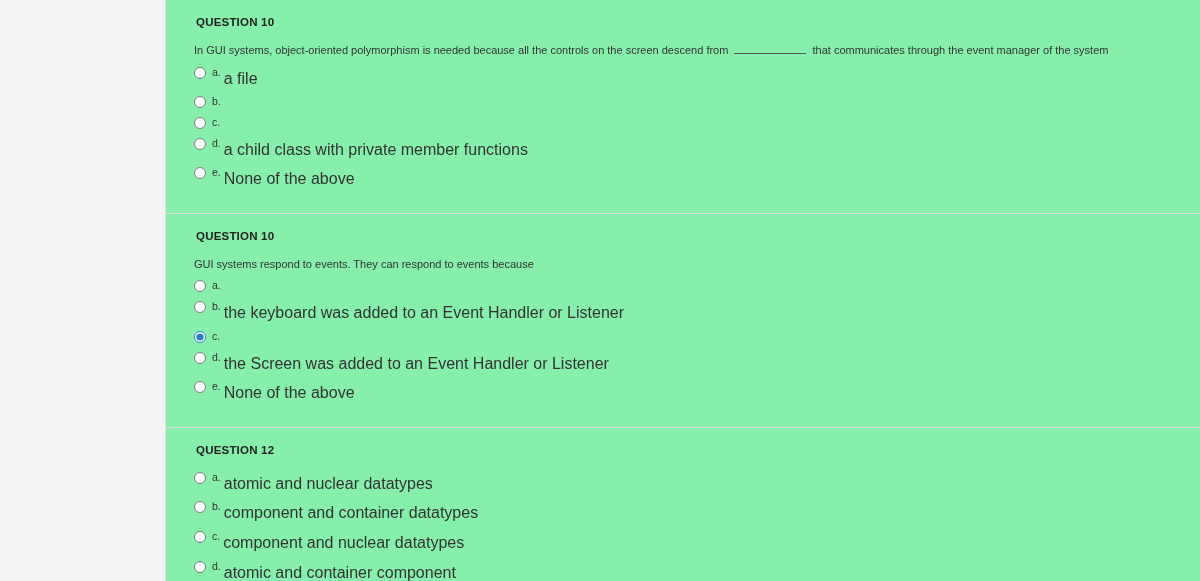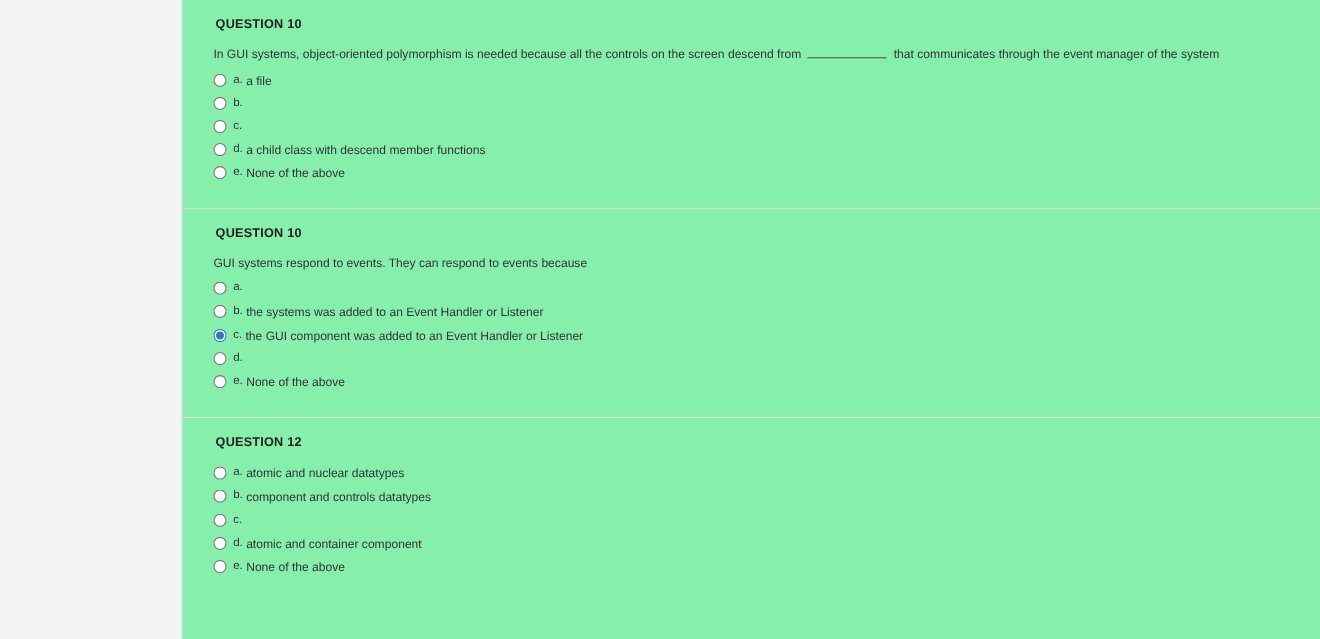--- a/index.html
+++ b/index.html
@@ -53,21 +53,21 @@
     accent-color: #2f7abf;
     cursor: pointer;
   }
   .opt .letter {
     font-size: 10.5px;
     margin-right: 3px;
     position: relative;
     top: -1px;
   }
   .opt .text {
-    font-size: 11px;
+    font-size: 16px;
     color: #333;
     position: relative;
     top: 1px;
   }
   .blank {
     border-bottom: 1px solid #555;
     display: inline-block;
     width: 72px;
     height: 10px;
     vertical-align: baseline;
@@ -94,21 +94,21 @@
         <input type="radio" name="q10" style="">
         <span class="letter">b.</span>
       </label>
       <label class="opt">
         <input type="radio" name="q10" style="">
         <span class="letter">c.</span>
       </label>
       <label class="opt">
         <input type="radio" name="q10" style="">
         <span class="letter">d.</span>
-        <span class="text">a child class with descend member functions</span>
+        <span class="text">a child class with private member functions</span>
       </label>
       <label class="opt">
         <input type="radio" name="q10" style="">
         <span class="letter">e.</span>
         <span class="text">None of the above</span>
       </label>
     </div>
   </div>
 
   <div class="question-block">
@@ -117,55 +117,56 @@
       <span>GUI systems respond to events. They can respond to events because</span>
     </div>
     <div class="opts">
       <label class="opt">
         <input type="radio" name="q11" style="">
         <span class="letter">a.</span>
       </label>
       <label class="opt">
         <input type="radio" name="q11" style="">
         <span class="letter">b.</span>
-        <span class="text">the systems was added to an Event Handler or Listener</span>
+        <span class="text">the keyboard was added to an Event Handler or Listener</span>
       </label>
       <label class="opt">
         <input type="radio" name="q11" checked="" style="">
         <span class="letter">c.</span>
-        <span class="text">the GUI component was added to an Event Handler or Listener</span>
       </label>
       <label class="opt">
         <input type="radio" name="q11" style="">
         <span class="letter">d.</span>
+        <span class="text">the Screen was added to an Event Handler or Listener</span>
       </label>
       <label class="opt">
         <input type="radio" name="q11" style="">
         <span class="letter">e.</span>
         <span class="text">None of the above</span>
       </label>
     </div>
   </div>
 
   <div class="question-block">
     <div class="q-title">QUESTION 12</div>
     <div class="opts">
       <label class="opt">
         <input type="radio" name="q12" style="">
         <span class="letter">a.</span>
         <span class="text">atomic and nuclear datatypes</span>
       </label>
       <label class="opt">
         <input type="radio" name="q12" style="">
         <span class="letter">b.</span>
-        <span class="text">component and controls datatypes</span>
+        <span class="text">component and container datatypes</span>
       </label>
       <label class="opt">
         <input type="radio" name="q12" style="">
         <span class="letter">c.</span>
+        <span class="text">component and nuclear datatypes</span>
       </label>
       <label class="opt">
         <input type="radio" name="q12" style="">
         <span class="letter">d.</span>
         <span class="text">atomic and container component</span>
       </label>
       <label class="opt">
         <input type="radio" name="q12" style="">
         <span class="letter">e.</span>
         <span class="text">None of the above</span>

